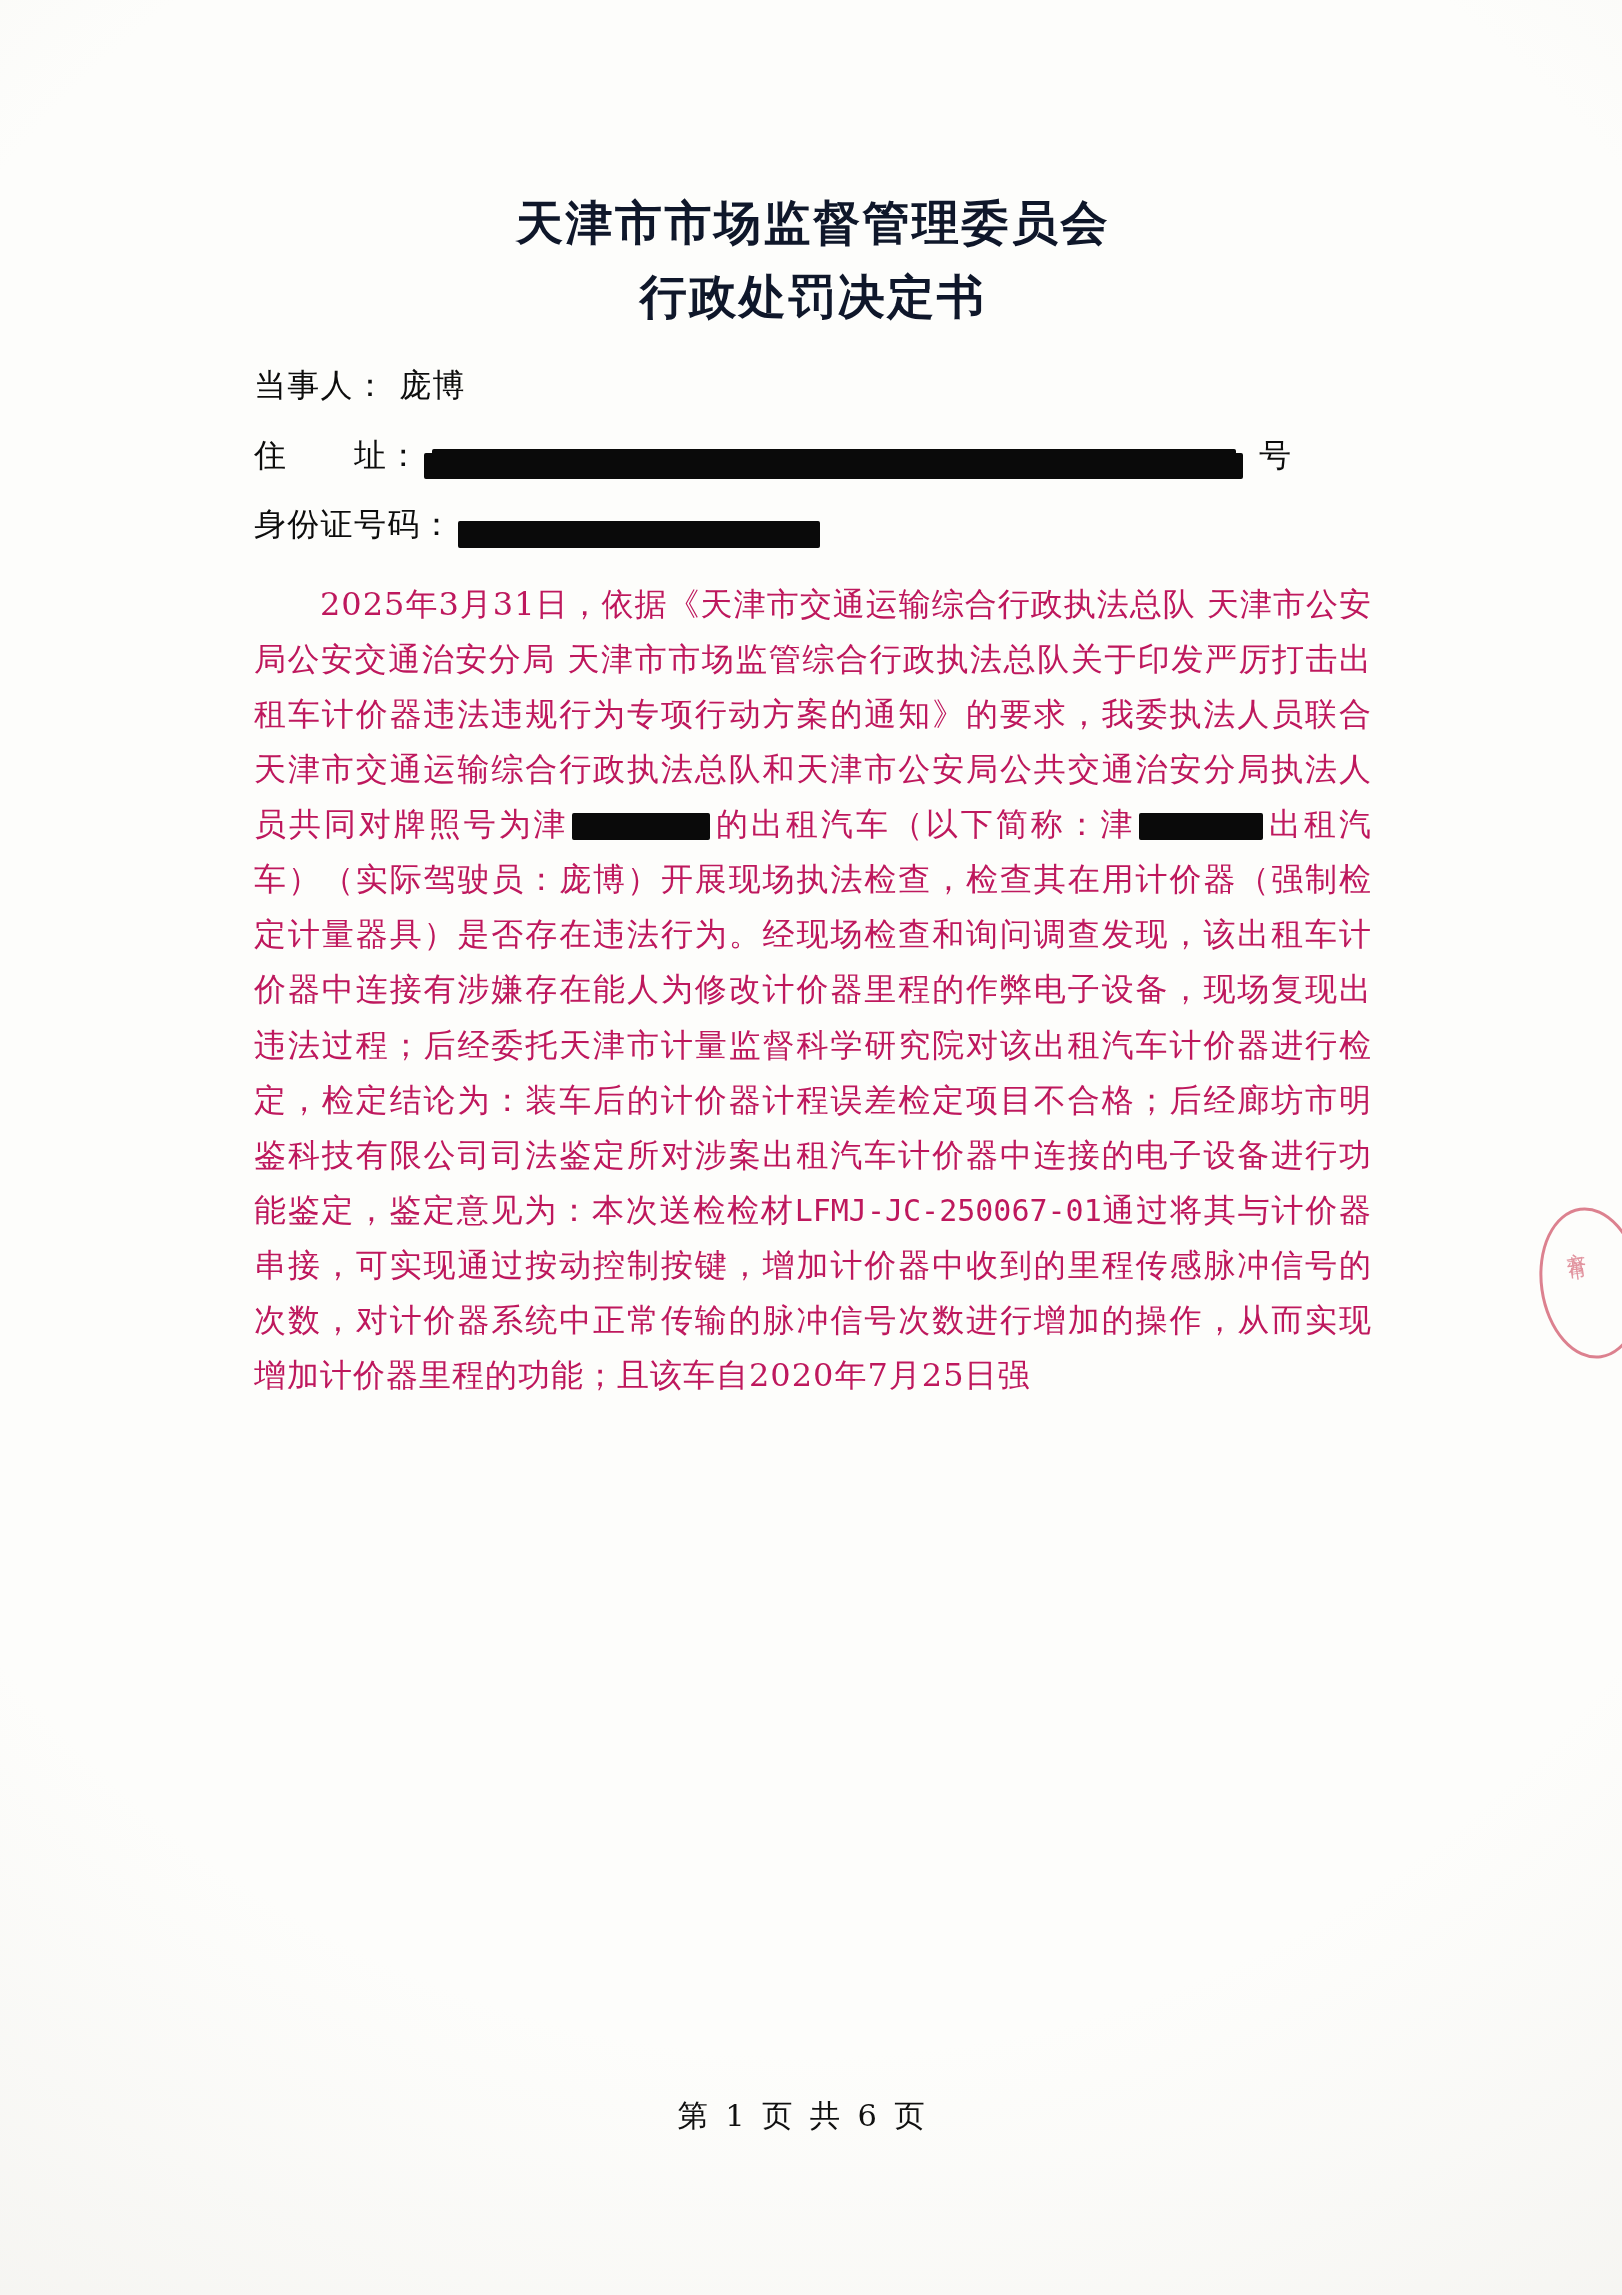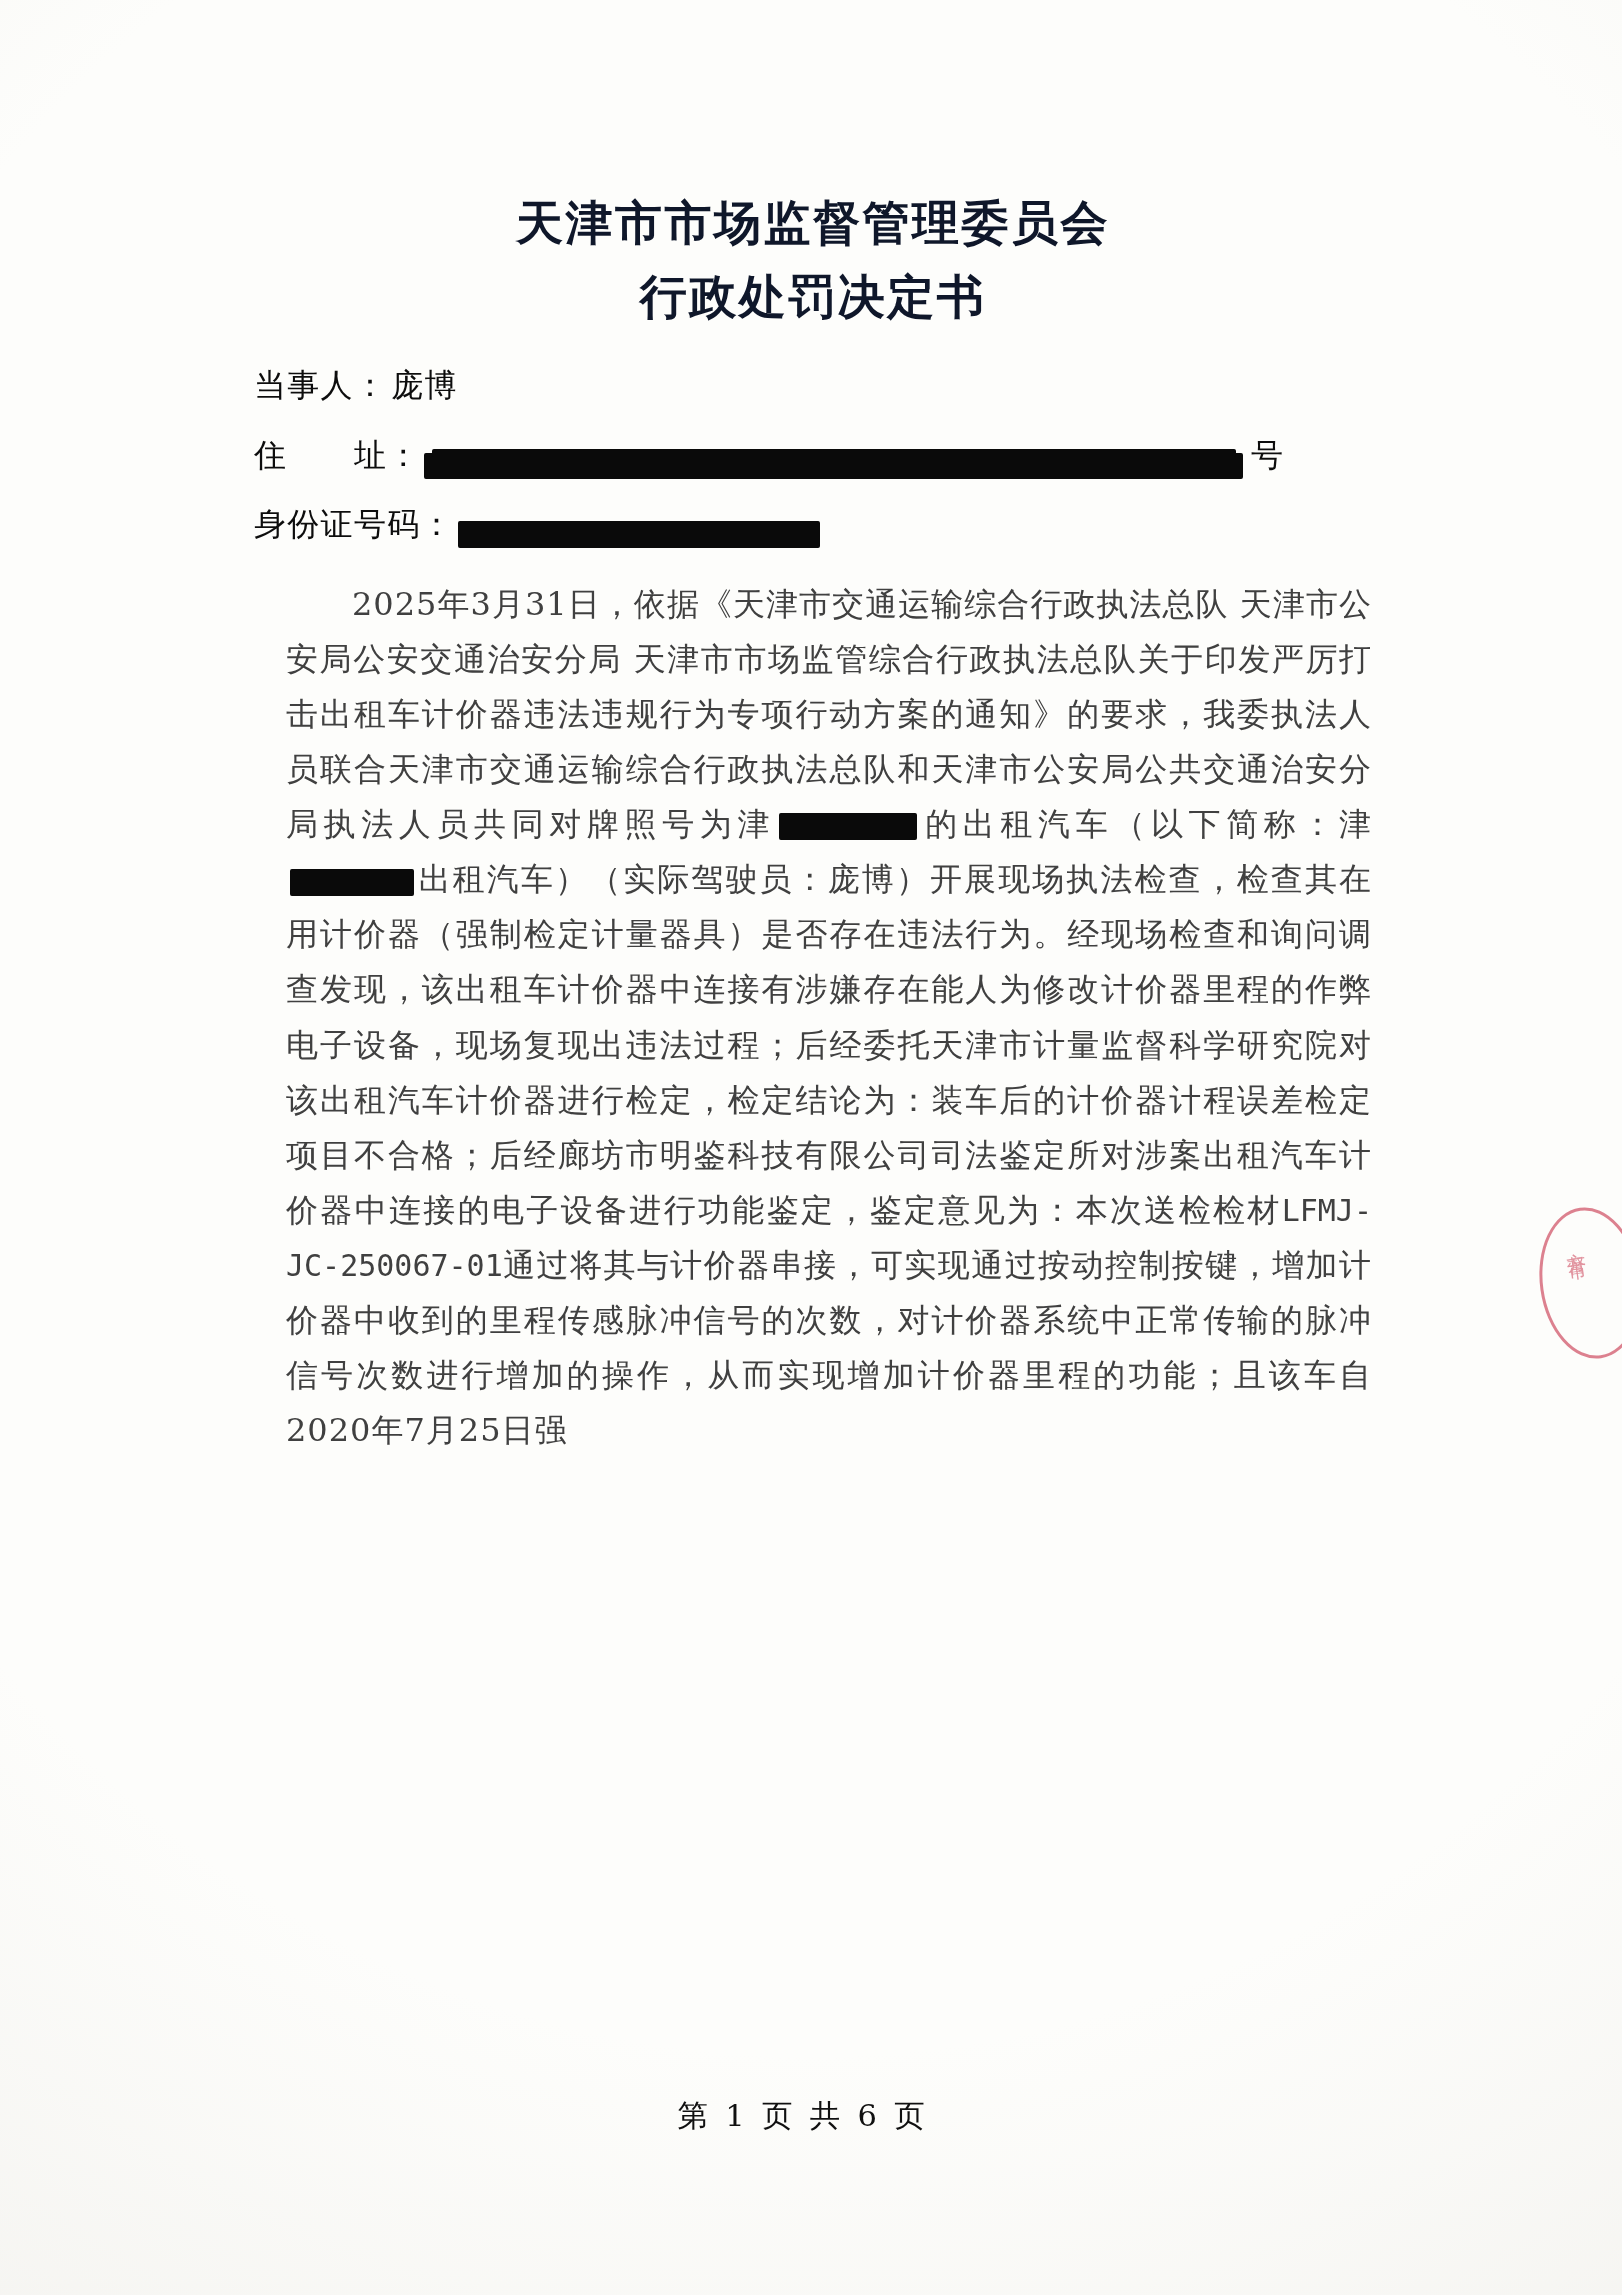--- a/index.html
+++ b/index.html
@@ -66,21 +66,21 @@
     line-height: 1.5;
     letter-spacing: 1.3px;
     margin-bottom: 21.6px;
     min-height: 42px;
   }
   .field-label {
     white-space: pre;
     flex: 0 0 auto;
   }
   .field-value {
-    margin-left: 4px;
+    margin-left: 12px;
     white-space: pre;
   }
   .redaction {
     display: inline-block;
     background: #0a0a0a;
     height: 28px;
     border-radius: 1.9px;
     vertical-align: -3.8px;
     margin: 0 3.8px;
   }
@@ -110,22 +110,21 @@
     height: 27px;
     vertical-align: -5.1px;
   }
   .body-text {
     margin-top: 29px;
     font-size: 32px;
     line-height: 1.72;
     letter-spacing: 1px;
     text-align: justify;
     text-justify: inter-character;
-    color: #404040;
-    margin-left: 32px;
+    color: #be185d;
   }
   .body-text p {
     margin: 0;
     text-indent: 66px;
   }
   .mono {
     font-family: "DejaVu Sans Mono", "Liberation Mono", monospace;
     letter-spacing: 0px;
     font-size: 30px;
   }

